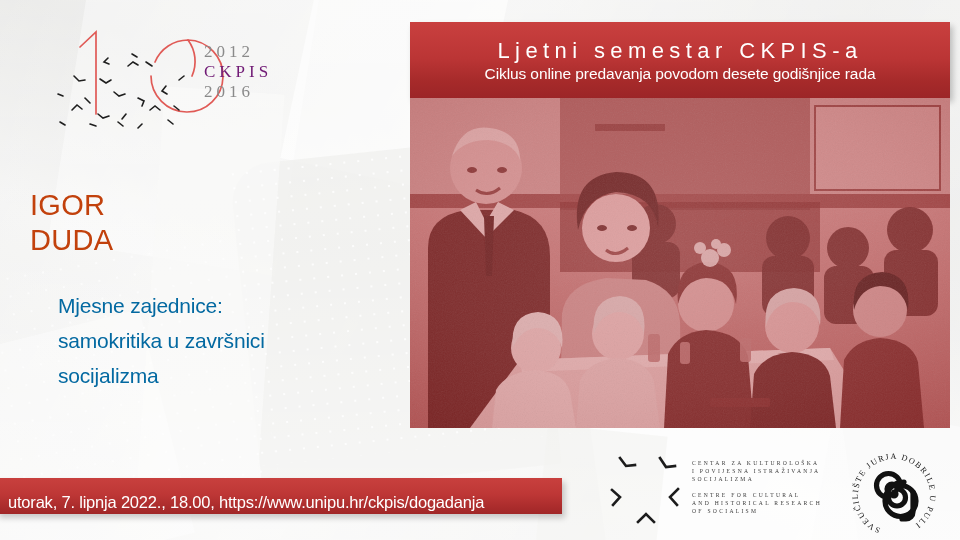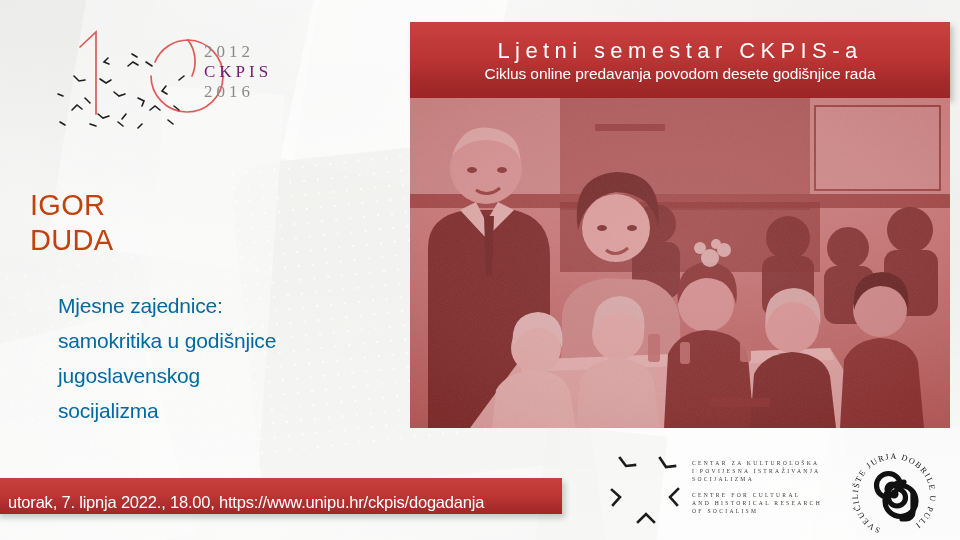--- a/index.html
+++ b/index.html
@@ -348,22 +348,21 @@
     </svg>
   </div>
 
   <div class="speaker">
     <div>IGOR</div>
     <div>DUDA</div>
   </div>
 
   <div class="lecture-title">
     <div>Mjesne zajednice:</div>
-    <div>samokritika u godišnjice</div>
-    <div>jugoslavenskog</div>
+    <div>samokritika u završnici</div>
     <div>socijalizma</div>
   </div>
 
   <div class="bottom-banner">
     <span class="bottom-banner-text">utorak, 7. lipnja 2022., 18.00, https://www.unipu.hr/ckpis/dogadanja</span>
   </div>
 
   <div class="corner-marks">
     <svg width="86" height="84" viewBox="0 0 86 84" aria-hidden="true">
       <g stroke="#1c1c1c" stroke-width="2.6" fill="none" stroke-linecap="square">

